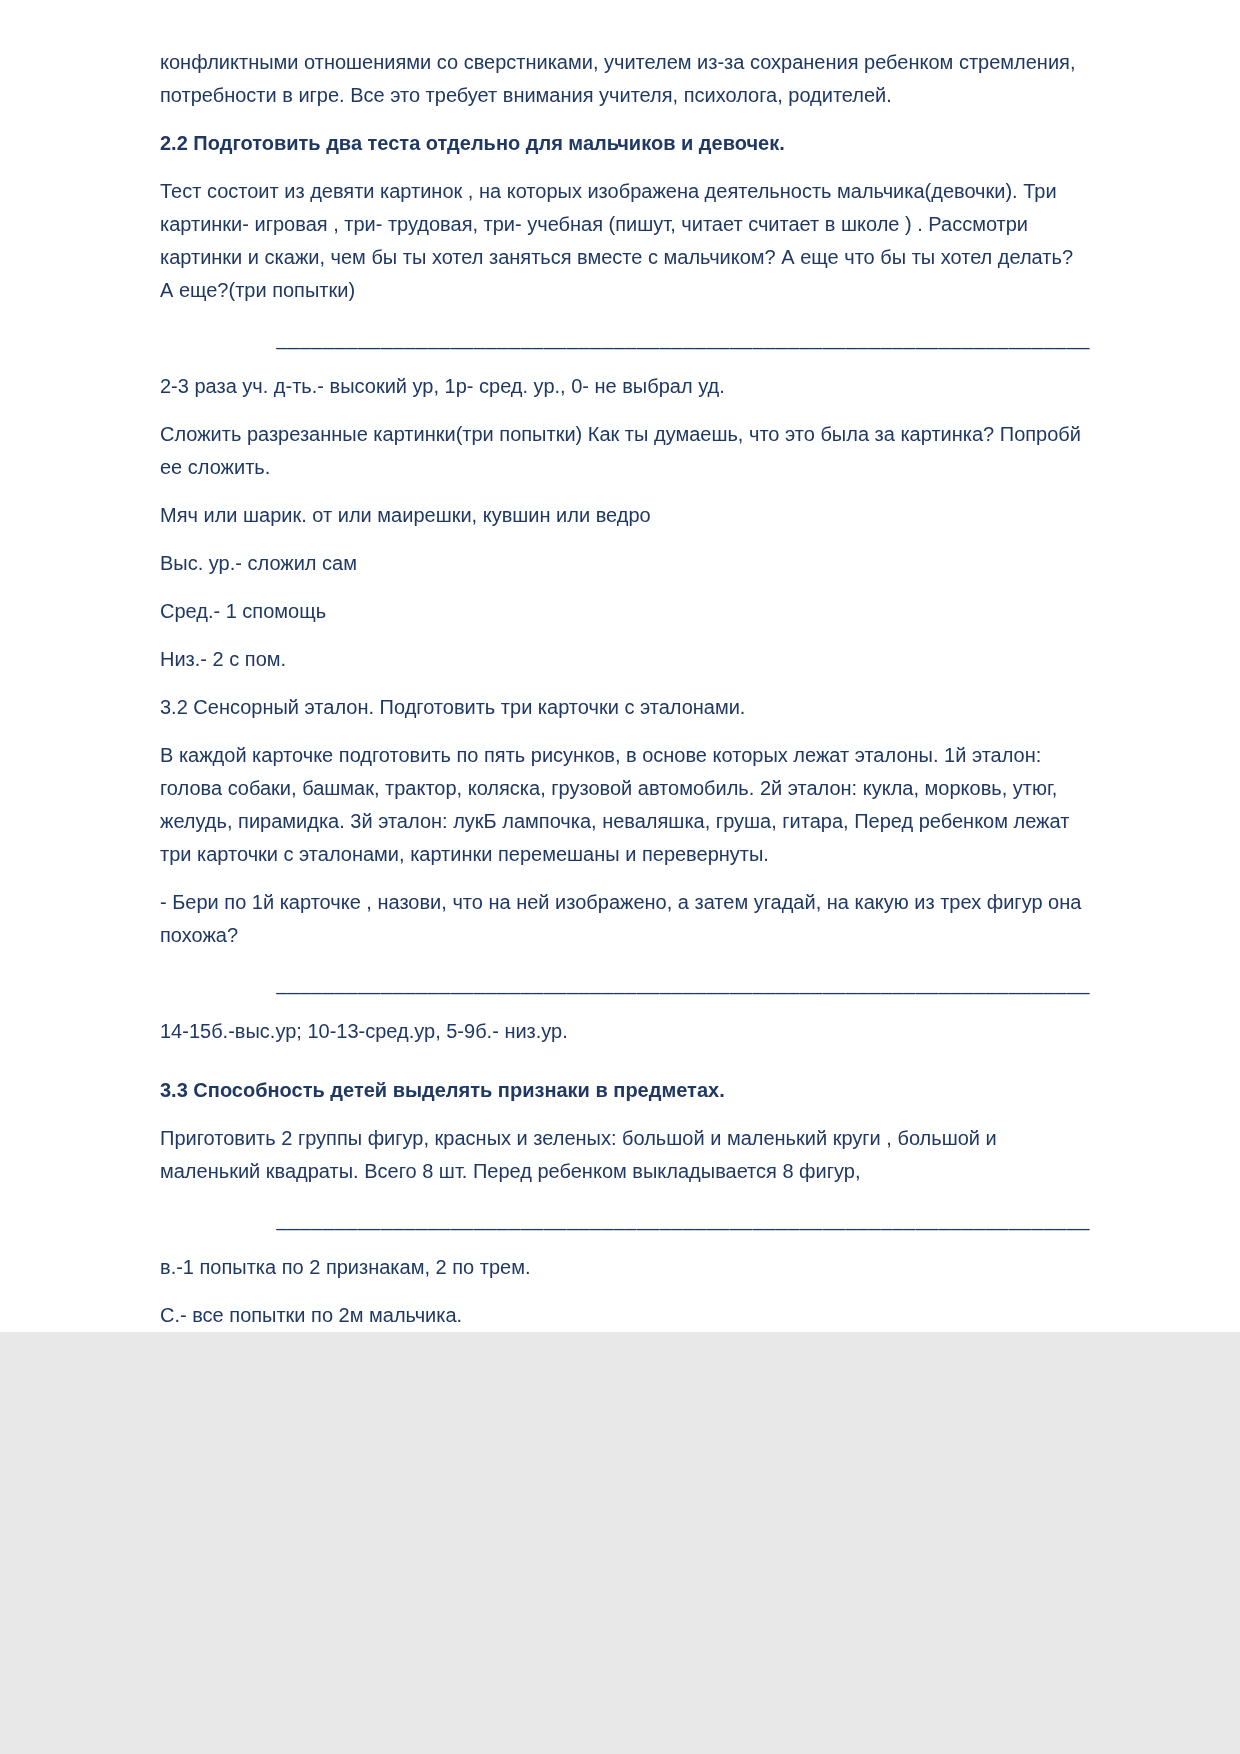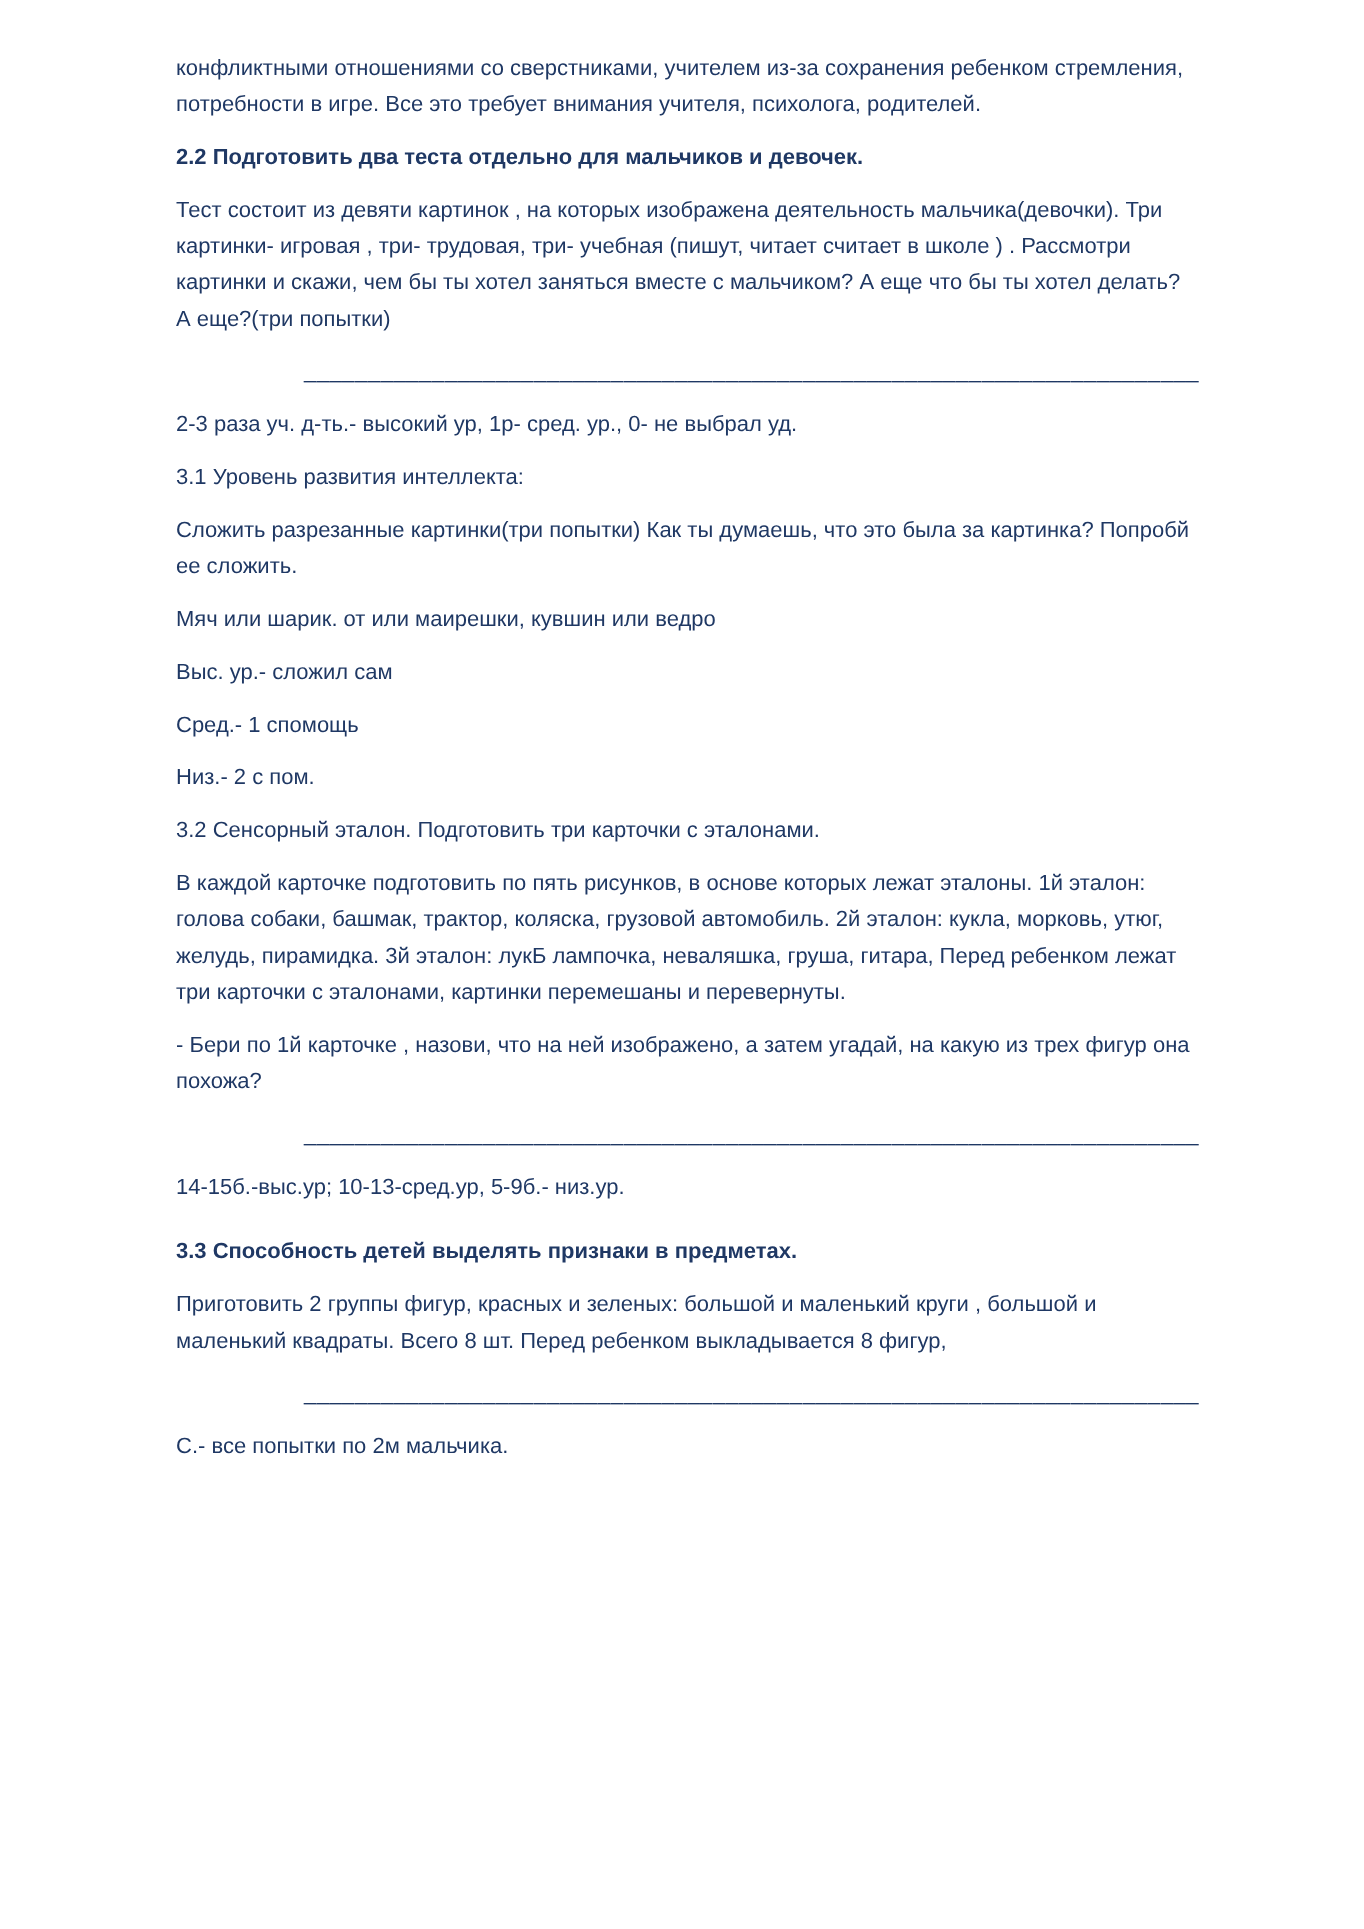--- a/index.html
+++ b/index.html
@@ -1,19 +1,19 @@
 <!DOCTYPE html>
 <html><head>
 <meta charset="utf-8">
 <style>
   * { box-sizing: border-box; }
   html, body { margin: 0; padding: 0; background: #e8e8e8; }
   .page {
     width: 1240px;
-    height: 1754px;
+    height: 1332px;
     margin: 0 auto;
     background: #ffffff;
     padding: 46px 150px 40px 160px;
     font-family: "Liberation Sans", "DejaVu Sans", sans-serif;
     font-size: 20px;
     line-height: 33px;
     color: #1f3864;
     overflow: hidden;
   }
   .para {
@@ -40,21 +40,20 @@
   <p class="para">конфликтными отношениями со сверстниками, учителем из-за сохранения ребенком стремления, потребности в игре. Все это требует внимания учителя, психолога, родителей.</p>
 
   <p class="para heading">2.2 Подготовить два теста отдельно для мальчиков и девочек.</p>
 
   <p class="para">Тест состоит из девяти картинок , на которых изображена деятельность мальчика(девочки). Три картинки- игровая , три- трудовая, три- учебная (пишут, читает считает в школе ) . Рассмотри картинки и скажи, чем бы ты хотел заняться вместе с мальчиком? А еще что бы ты хотел делать? А еще?(три попытки)</p>
 
   <p class="para rule">______________________________________________________________________</p>
 
   <p class="para">2-3 раза уч. д-ть.- высокий ур, 1р- сред. ур., 0- не выбрал уд.</p>
 
-  <p class="para">3.1 Уровень развития интеллекта:</p>
 
   <p class="para">Сложить разрезанные картинки(три попытки) Как ты думаешь, что это была за картинка? Попробй ее сложить.</p>
 
   <p class="para">Мяч или шарик. от или маирешки, кувшин или ведро</p>
 
   <p class="para">Выс. ур.- сложил сам</p>
 
   <p class="para">Сред.- 1 спомощь</p>
 
   <p class="para">Низ.- 2 с пом.</p>
@@ -69,17 +68,18 @@
 
   <p class="para">14-15б.-выс.ур; 10-13-сред.ур, 5-9б.- низ.ур.</p>
 
   <p class="para heading spacer-above">3.3 Способность детей выделять признаки в предметах.</p>
 
   <p class="para">Приготовить 2 группы фигур, красных и зеленых: большой и маленький круги , большой и маленький квадраты. Всего 8 шт. Перед ребенком выкладывается 8 фигур,</p>
 
 
   <p class="para rule">______________________________________________________________________</p>
 
+  <p class="para">в.-1 попытка по 2 признакам, 2 по трем.</p>
 
   <p class="para">С.- все попытки по 2м мальчика.</p>
 
 
 </div>
 
 </body></html>

